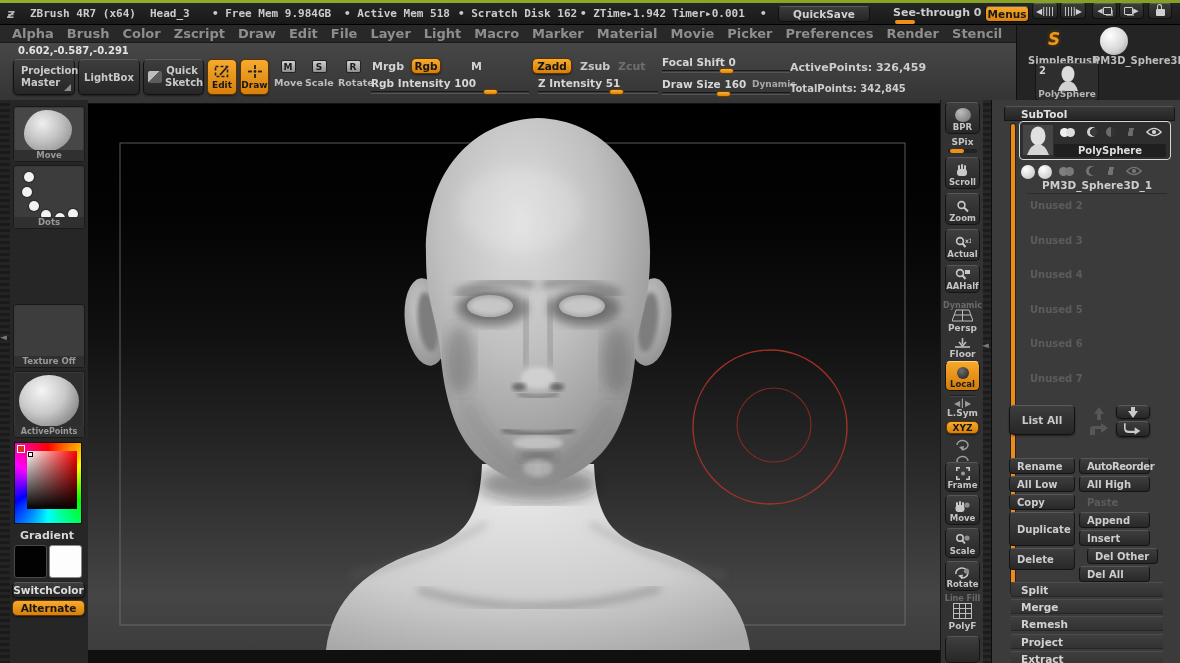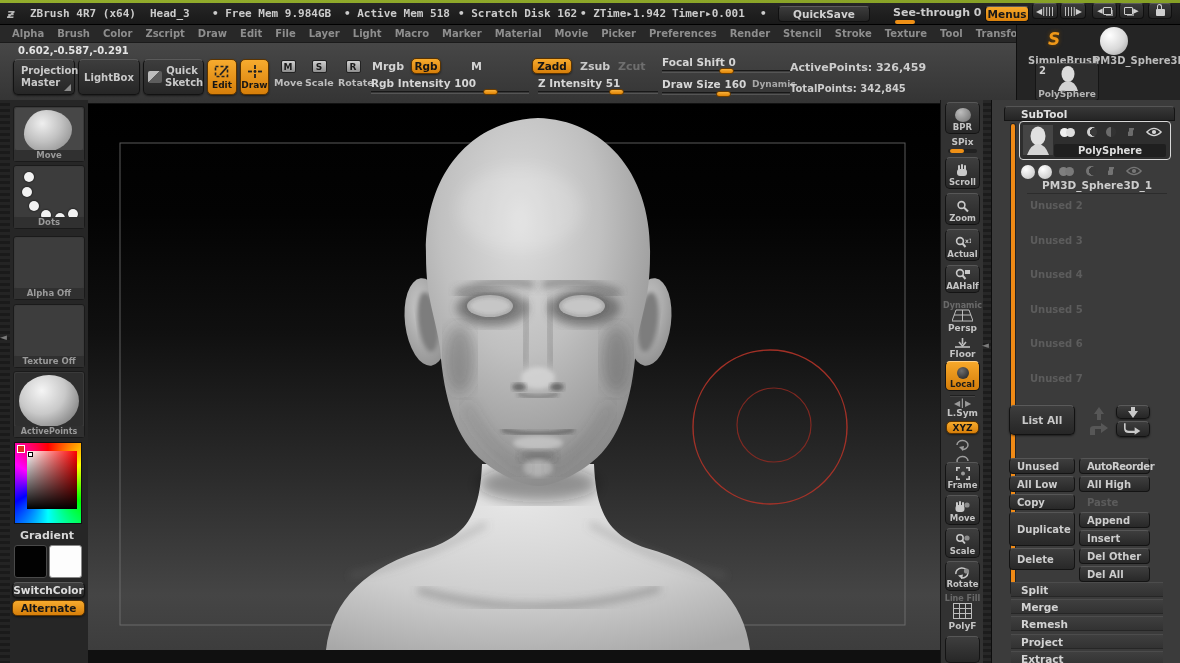--- a/index.html
+++ b/index.html
@@ -26,21 +26,21 @@
   .greenline{left:0;top:0;width:1180px;height:3px;background:linear-gradient(90deg,#93ad2c,#86a026);}
   .titlebar{left:0;top:3px;width:1180px;height:22px;background:linear-gradient(#262626,#191919);
             border-bottom:1px solid #000;}
   .tbtxt{color:#cccccc;font-size:11px;font-weight:bold;}
   .tbtn{position:absolute;height:16px;top:3px;background:linear-gradient(#3c3c3c,#242424);
         border:1px solid #101010;border-top-color:#5c5c5c;border-radius:4px;color:#d0d0d0;
         font-weight:bold;font-size:10.5px;display:flex;align-items:center;justify-content:center;}
   .tbtn.orange{background:linear-gradient(#f7a82a,#da810c);color:#181818;}
   .menubar{left:0;top:25px;width:1016px;height:18px;background:#282828;border-bottom:1px solid #1b1b1b;
            display:flex;align-items:center;gap:13px;padding-left:12px;}
-  .menu-item{color:#8e8e8e;font-weight:bold;font-size:10px;white-space:nowrap;}
+  .menu-item{color:#8e8e8e;font-weight:bold;font-size:13px;white-space:nowrap;}
 
   
   .topbar{left:0;top:43px;width:1016px;height:61px;background:linear-gradient(#474747,#343434);
           border-bottom:1px solid #111;}
   .rtophdr{left:1016px;top:25px;width:164px;height:79px;background:#242424;border-left:1px solid #101010;border-bottom:1px solid #111;}
   .icon-box{width:15px;height:13px;background:linear-gradient(#cfcfcf,#8f8f8f);border-radius:2px;color:#1c1c1c;
             font-weight:bold;font-size:9px;display:flex;align-items:center;justify-content:center;border:1px solid #222;}
   .tool-lbl{font-size:9.5px;color:#bdbdbd;font-weight:bold;text-align:center;}
 
   
@@ -279,24 +279,20 @@
         <span class="dot" style="left:9px;top:5px;"></span>
         <span class="dot" style="left:7px;top:20px;"></span>
         <span class="dot" style="left:14px;top:34px;"></span>
         <span class="dot" style="left:26px;top:43px;"></span>
         <span class="dot" style="left:40px;top:46px;"></span>
         <span class="dot" style="left:53px;top:42px;"></span>
       </div>
       <div class="tlabel">Dots</div>
     </div>
 
-    <div class="tile" style="top:136px;height:64px;">
-      <div class="thumb" style="background:#3d3d3d;"></div>
-      <div class="tlabel">Alpha  Off</div>
-    </div>
 
     <div class="tile" style="top:204px;height:64px;">
       <div class="thumb" style="background:#3d3d3d;"></div>
       <div class="tlabel">Texture  Off</div>
     </div>
 
     <div class="tile" style="top:271px;height:67px;">
       <div class="thumb" style="background:#2e2e2e;">
         <div class="abs" style="left:4px;top:2px;width:60px;height:52px;border-radius:50%;background:radial-gradient(circle at 38% 30%,#f5f5f5,#c9c9c9 45%,#7e7e7e 85%,#555 100%);"></div>
       </div>
@@ -600,21 +596,21 @@
     <svg class="abs vdim" style="left:96px;top:323px;" width="22" height="14" viewBox="0 0 22 14">
         <path d="M2,12 L2,6 Q2,3 6,3 L13,3 L13,0 L20,5 L13,10 L13,6 L7,6 L7,12 Z" fill="#bbb"></path>
       </svg>
     <div class="abs btn" style="left:124px;top:321px;width:34px;height:16px;">
       <svg width="18" height="12" viewBox="0 0 22 14">
           <path d="M2,0 L2,6 Q2,9 6,9 L13,9 L13,5 L20,9.5 L13,14 L13,12 L6,12 Q0,12 0,6 L0,0 Z" fill="#c9c9c9"></path>
         </svg>
     </div>
 
     <div class="gridbtn" style="left:17px;top:358px;width:66px;">
-        <span>Unused</span>
+        <span>Rename</span>
       </div>
     <div class="gridbtn" style="left:87px;top:358px;width:71px;">
         <span style="letter-spacing:-0.4px;">AutoReorder</span>
       </div>
     <div class="gridbtn" style="left:17px;top:376px;width:66px;">
         <span>All Low</span>
       </div>
     <div class="gridbtn" style="left:87px;top:376px;width:71px;">
         <span>All High</span>
       </div>
@@ -629,21 +625,21 @@
       </div>
     <div class="gridbtn" style="left:87px;top:412px;width:71px;">
         <span>Append</span>
       </div>
     <div class="gridbtn" style="left:87px;top:430px;width:71px;">
         <span>Insert</span>
       </div>
     <div class="gridbtn" style="left:17px;top:448px;width:66px;height:22px;">
         <span>Delete</span>
       </div>
-    <div class="gridbtn" style="left:87px;top:448px;width:71px;">
+    <div class="gridbtn" style="left:95px;top:448px;width:71px;">
         <span>Del Other</span>
       </div>
     <div class="gridbtn" style="left:87px;top:466px;width:71px;">
         <span>Del All</span>
       </div>
 
     <div>
 
     <div class="section-bar" style="top: 482px;">Split</div>
         <div class="section-bar" style="top: 499.2px;">Merge</div>

